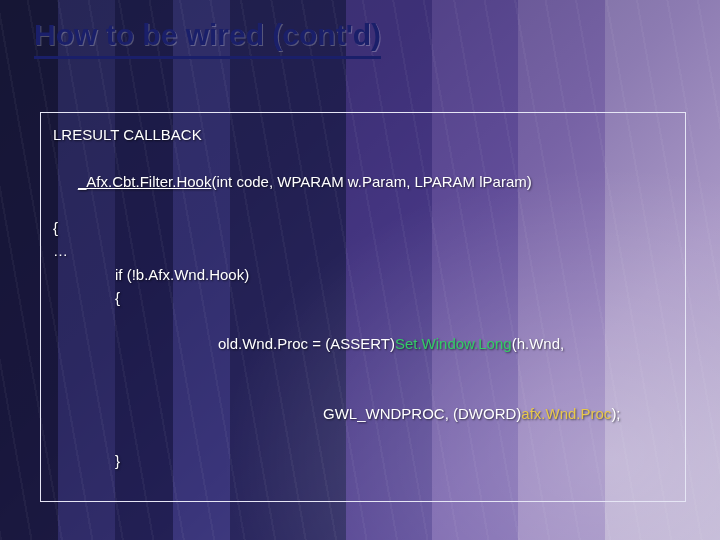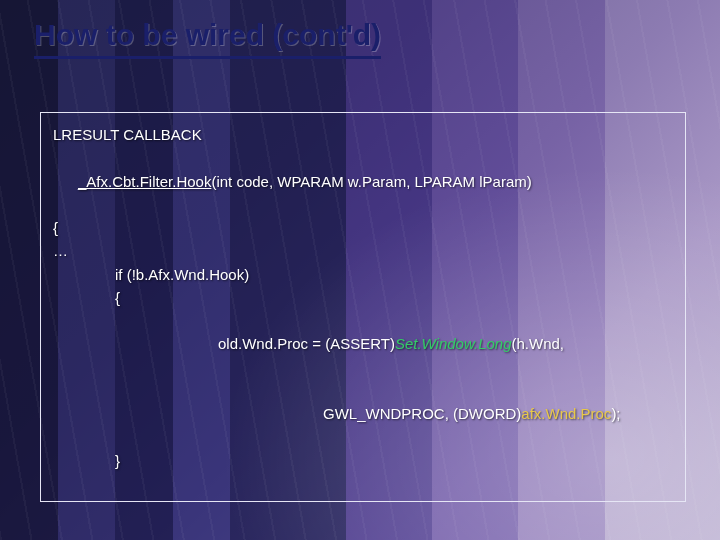--- a/index.html
+++ b/index.html
@@ -75,21 +75,21 @@
   .codebox .codeline {
     font-family: Verdana, Arial, sans-serif;
     font-size: 15px;
     line-height: 1.55;
     white-space: pre;
   }
   .ind1 { padding-left: 62px; }
   .ind2 { padding-left: 140px; }
   .ind3 { padding-left: 245px; }
   .fn-u { text-decoration: underline; }
-  .green  { color: #33cc66; font-style: italic; }
+  .green  { color: #33cc66; }
   .yellow { color: #e8c84a; }
 </style>
 </head>
 <body>
 
 <div class="slide">
 
   <div class="title">
     <span class="underline">How to be wired (cont'd)</span>
   </div>

